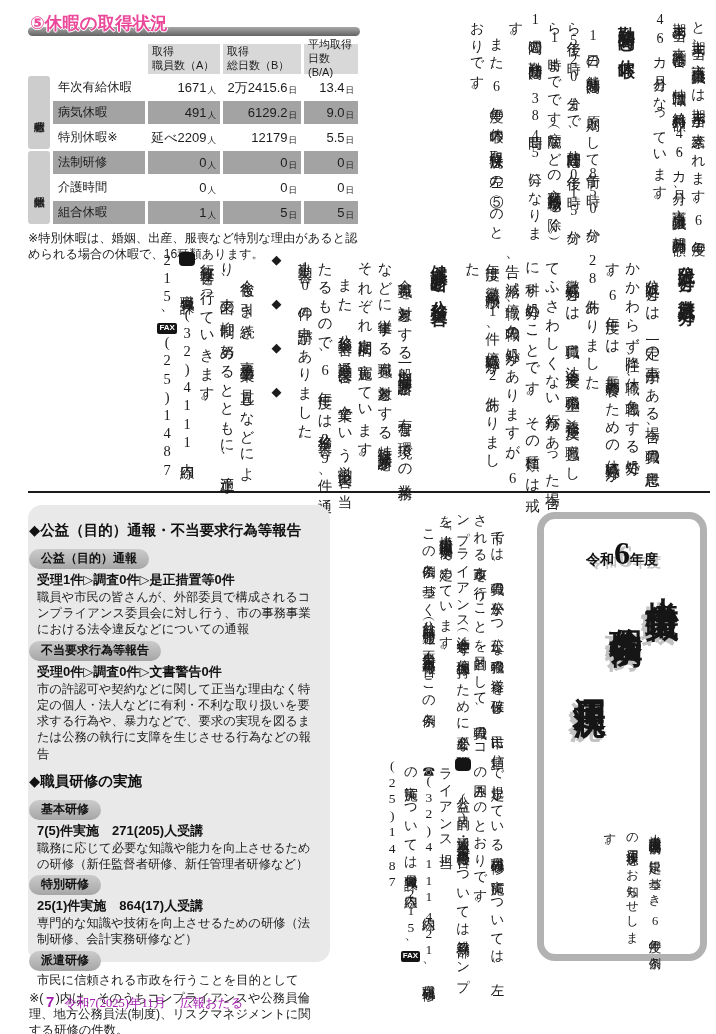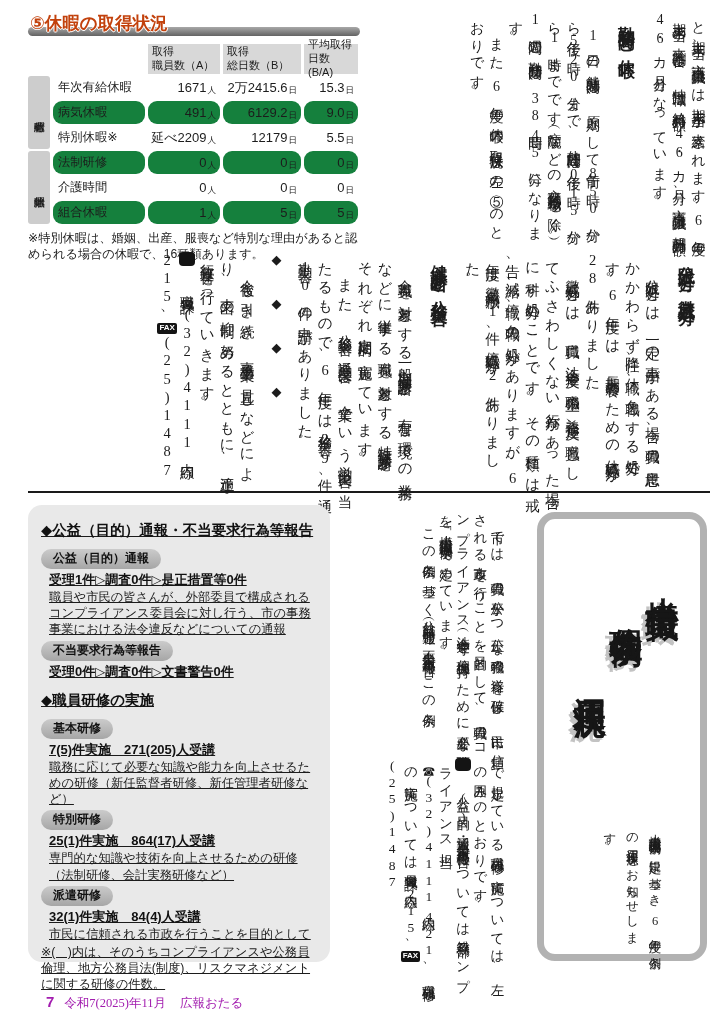--- a/index.html
+++ b/index.html
@@ -31,49 +31,49 @@
   .diamonds{letter-spacing:8px;margin:0 10px !important;font-size:13px;}
 
   
   #leave-section{position:absolute;left:28px;top:12px;width:332px;}
   .sec-head{position:relative;height:24px;margin-bottom:8px;}
   .sec-head .bar{
     position:absolute;left:0;right:0;bottom:0;height:9px;border-radius:5px;
     background:linear-gradient(180deg,#a8a8a8,#636363);
   }
   .sec-head .txt{
-    position:absolute;left:2px;bottom:1px;font-size:17.5px;font-weight:700;color:#c2410c;
+    position:absolute;left:2px;bottom:1px;font-size:17.5px;font-weight:700;color:#ec4899;
     text-shadow:1px 0 0 #fff,-1px 0 0 #fff,0 1px 0 #fff;
   }
   .ltable{
     display:grid;grid-template-columns:22px 92px 72px 78px 54px;
     grid-template-rows:30px repeat(6,23px);column-gap:3px;row-gap:2px;
     font-size:12.3px;
   }
   .ltable .th{
     background:#d8d8d8;font-size:11px;line-height:1.25;padding:2px 4px;
     display:flex;flex-direction:column;justify-content:center;
   }
   .ltable .grp{
     background:#cdcdcd;border-radius:3px;display:flex;align-items:center;justify-content:center;
   }
   .ltable .grp span{writing-mode:vertical-rl;text-orientation:upright;font-size:11px;letter-spacing:0;line-height:1;}
   .ltable .tl{display:flex;align-items:center;padding-left:5px;}
   .ltable .tv{display:flex;align-items:center;justify-content:flex-end;padding-right:4px;font-size:13px;}
   .ltable .tv .unit{font-size:8.5px;margin-left:1px;align-self:flex-end;padding-bottom:2px;}
-  .ltable .shade{background:#15803d;border-radius:9px;}
+  .ltable .shade{background:#a3a3a3;}
   #leave-note{font-size:12.2px;line-height:1.35;margin-top:6px;color:#1c1c1c;}
 
   
   #split-rule{position:absolute;left:28px;top:491px;width:682px;height:2px;background:#1a1a1a;}
 
   
   #report-box{
     position:absolute;left:28px;top:505px;width:302px;height:457px;
-    background:#e9e9e9;border-radius:14px;padding:14px 13px 10px 13px;box-sizing:border-box;text-decoration:underline;
+    background:#e9e9e9;border-radius:14px;padding:14px 13px 10px 1px;box-sizing:border-box;
   }
   #report-box h4{font-size:14.5px;margin:2px 0 8px 0;color:#111;}
   #report-box h4.second{margin-top:10px;}
   .pill{
     display:inline-block;background:linear-gradient(180deg,#cbcbcb,#a6a6a6);
     border-radius:10px;padding:1px 12px 2px 12px;font-size:12px;font-weight:700;color:#111;
     margin:1px 0 1px 0;
   }
   .stat{font-size:13px;font-weight:700;margin:1px 0 0 8px;color:#111;}
   .desc{font-size:12.3px;line-height:1.32;margin:0 0 2px 8px;}
@@ -147,21 +147,21 @@
     <div class="tl" style="grid-area:2/2">年次有給休暇</div>
     <div class="tv" style="grid-area:2/3">
         <span>1671</span>
         <span class="unit">人</span>
       </div>
     <div class="tv" style="grid-area:2/4">
         <span>2万2415.6</span>
         <span class="unit">日</span>
       </div>
     <div class="tv" style="grid-area:2/5">
-        <span>15.3</span>
+        <span>13.4</span>
         <span class="unit">日</span>
       </div>
 
     <div class="tl shade" style="grid-area:3/2">病気休暇</div>
     <div class="tv shade" style="grid-area:3/3">
         <span>491</span>
         <span class="unit">人</span>
       </div>
     <div class="tv shade" style="grid-area:3/4">
         <span>6129.2</span>
@@ -257,50 +257,53 @@
 
 <section id="report-box">
   <h4>◆公益（目的）通報・不当要求行為等報告</h4>
 
   <div class="pill">公益（目的）通報</div>
   <div class="stat">受理1件▷調査0件▷是正措置等0件</div>
   <div class="desc">職員や市民の皆さんが、外部委員で構成されるコンプライアンス委員会に対し行う、市の事務事業における法令違反などについての通報</div>
 
   <div class="pill">不当要求行為等報告</div>
   <div class="stat">受理0件▷調査0件▷文書警告0件</div>
+  <div class="desc">市の許認可や契約などに関して正当な理由なく特定の個人・法人などに有利・不利な取り扱いを要求する行為や、暴力などで、要求の実現を図るまたは公務の執行に支障を生じさせる行為などの報告</div>
 
   <h4 class="second">◆職員研修の実施</h4>
 
   <div class="pill">基本研修</div>
   <div class="stat">7(5)件実施　271(205)人受講</div>
   <div class="desc">職務に応じて必要な知識や能力を向上させるための研修（新任監督者研修、新任管理者研修など）</div>
 
   <div class="pill">特別研修</div>
   <div class="stat">25(1)件実施　864(17)人受講</div>
   <div class="desc">専門的な知識や技術を向上させるための研修（法制研修、会計実務研修など）</div>
 
   <div class="pill">派遣研修</div>
-  <div class="stat">32(1)件実施　84(4)人受講</div>
   <div class="desc">市民に信頼される市政を行うことを目的として</div>
 
   <div class="boxnote">※(　)内は、そのうちコンプライアンスや公務員倫理、地方公務員法(制度)、リスクマネジメントに関する研修の件数。</div>
 </section>
 
 <section id="ethics-band-a" class="vflow">
   <p>　市では、職員の公平かつ公正な職務の遂行を確保し、市民に信頼される市政を行うことを目的として、職員のコンプライアンス（法令遵守や倫理保持）のために必要な事項を「小樽市職員倫理条例」で定めています。</p>
   <p>　この条例に基づく公益（目的）通報と不当要求行為等報告、この条例</p>
 </section>
 <section id="ethics-band-b" class="vflow">
   <p>で規定している職員研修の実施については、左の囲みのとおりです。</p>
   <p>
     <span class="detail-badge">詳細</span><span>　公益(目的)通報・不当要求行為等報告については総務部コンプライアンス担当☎(32)4111内線421、職員研修の実施については職員課☎内線215、</span><span class="fax-badge">FAX</span><span>(25)1487</span>
   </p>
 </section>
 
 <section id="title-box">
+  <div id="era-line">
+    <span>令和</span><span class="big">6</span><span>年度</span>
+  </div>
   <div class="tcol" id="title-col1">小樽市職員</div>
   <div class="tcol" id="title-col2">倫理条例の</div>
   <div class="tcol" id="title-col3">運用状況</div>
   <div class="vflow" id="title-intro">小樽市職員倫理条例の規定に基づき、6年度の条例の運用状況をお知らせします。</div>
 </section>
 
 <footer id="footer">
   <span class="pg">7</span><span>令和7(2025)年11月</span><span class="sp"></span><span>広報おたる</span>
 </footer>
 

